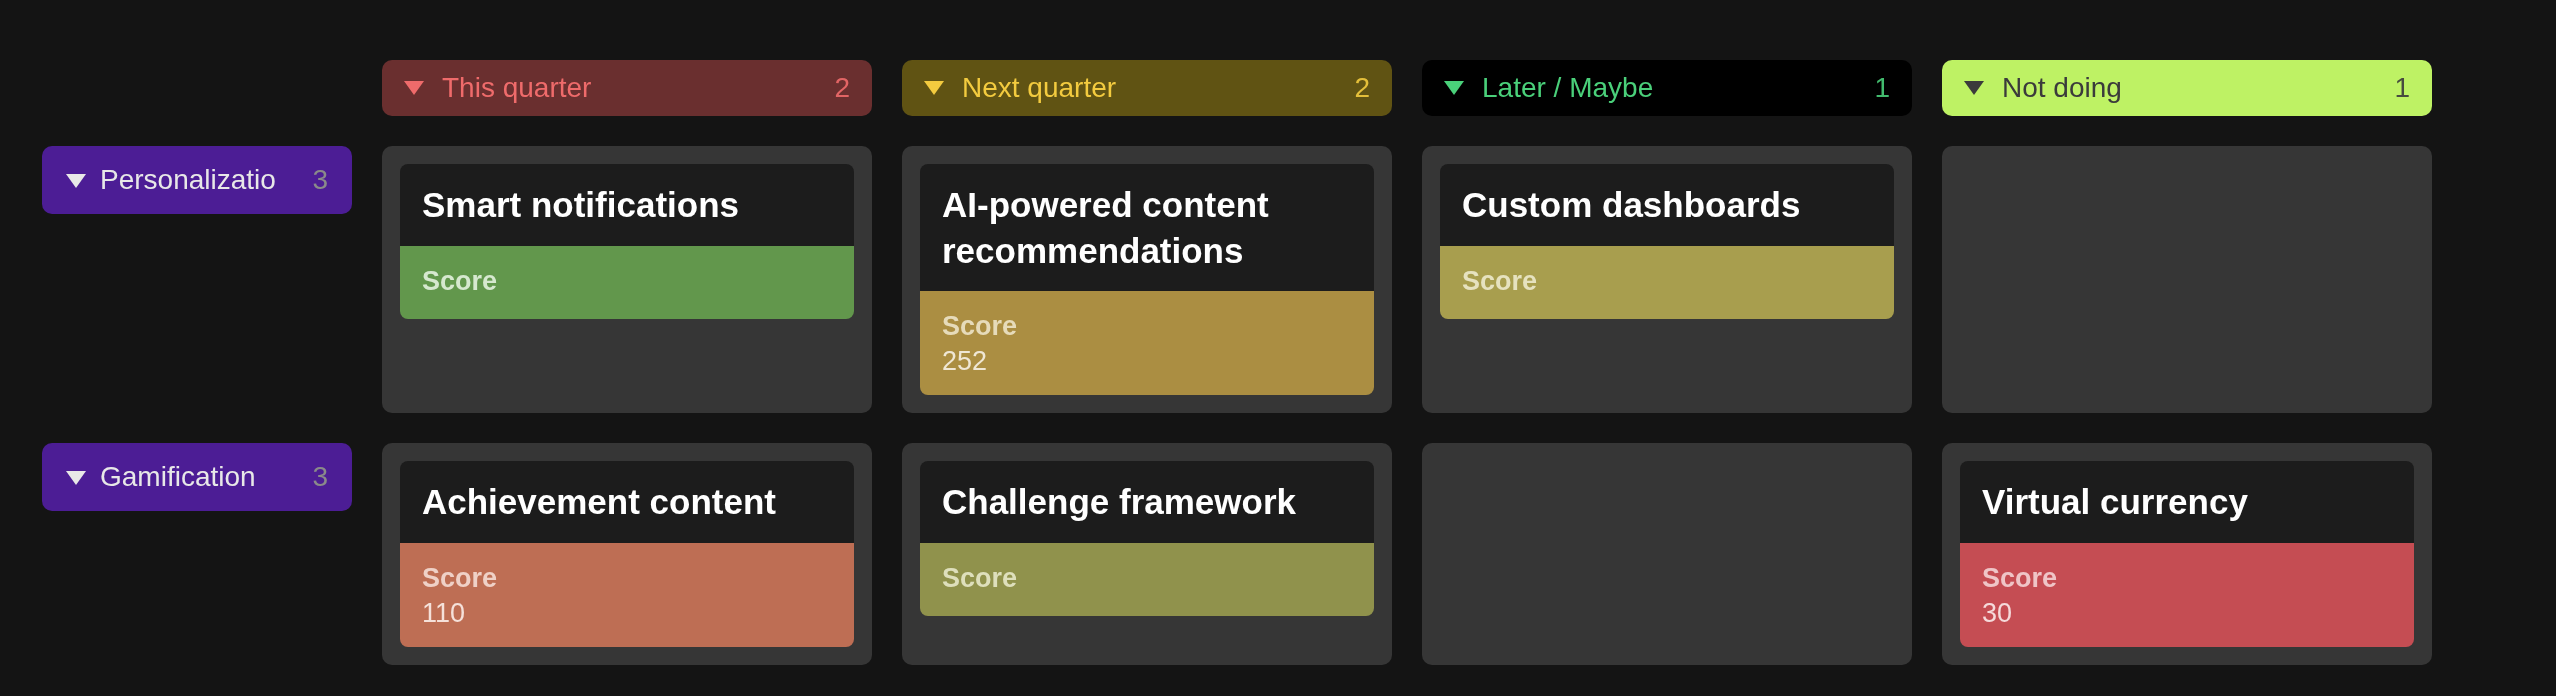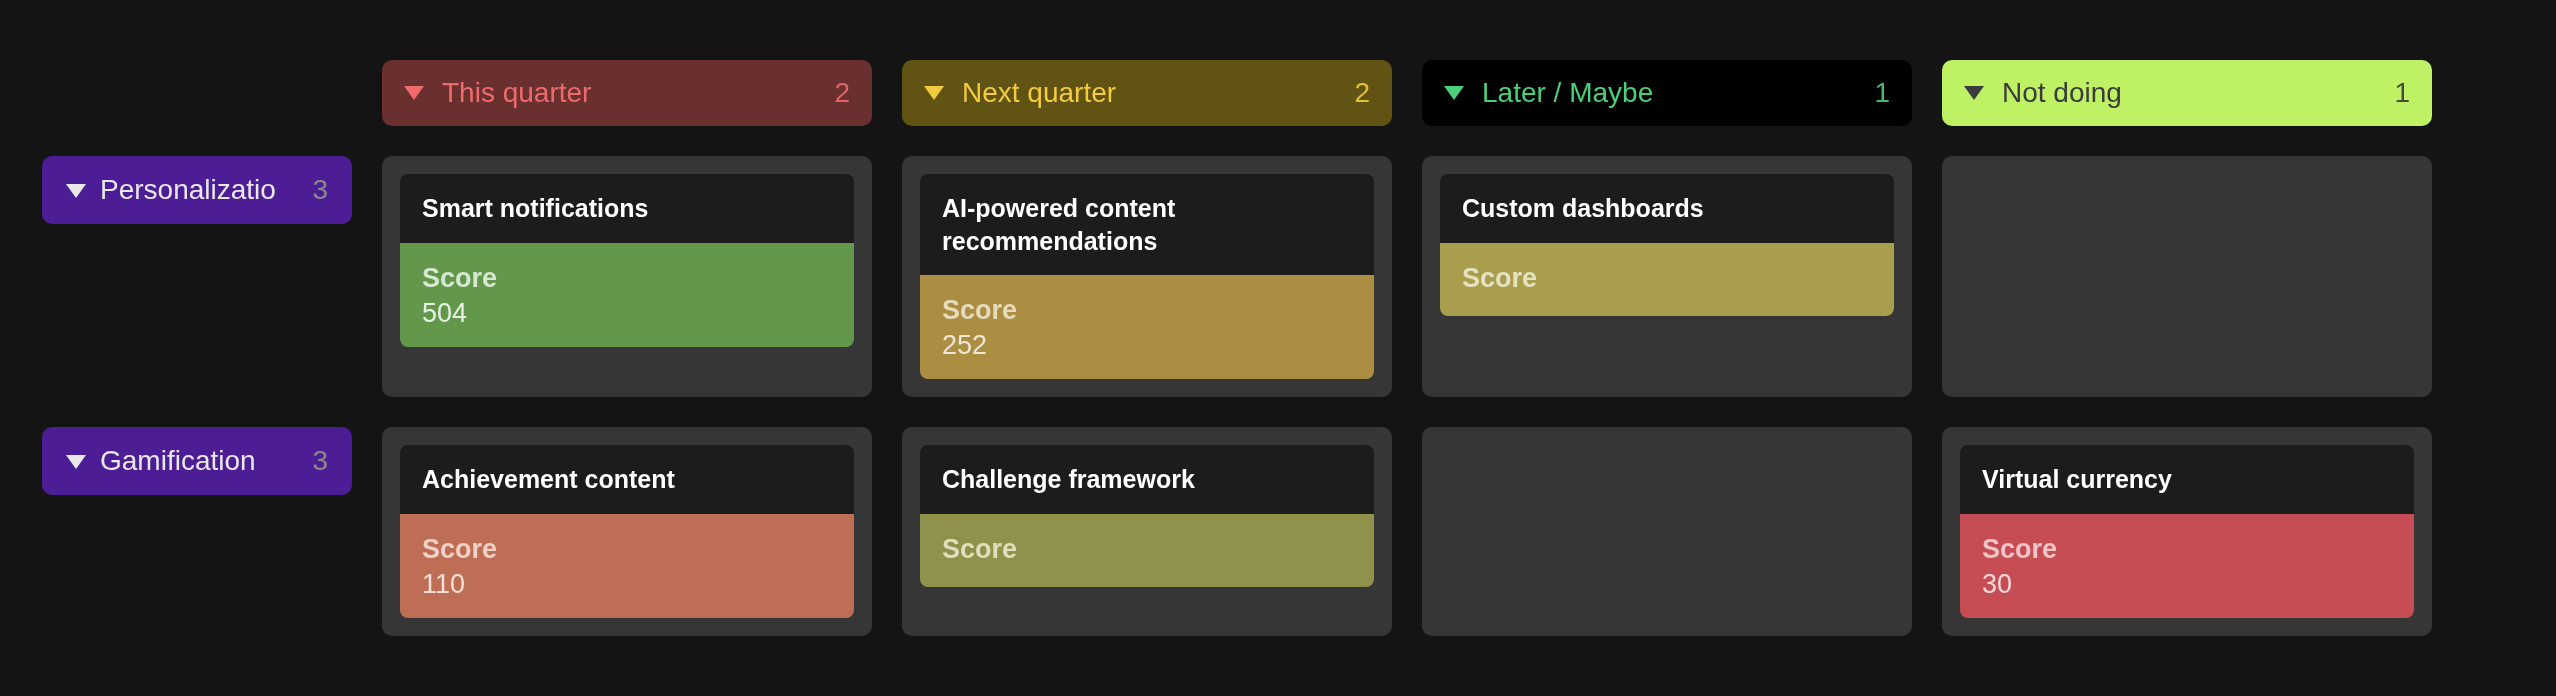--- a/index.html
+++ b/index.html
@@ -18,21 +18,21 @@
     padding: 60px 42px;
   }
   .corner-spacer { }
   .col-header {
     display: flex;
     align-items: center;
     border-radius: 10px;
     padding: 16px 22px;
     font-size: 28px;
     font-weight: 400;
-    height: 66px;
+    height: 56px;
     cursor: pointer;
   }
   .col-header .tri {
     width: 0; height: 0;
     border-left: 10px solid transparent;
     border-right: 10px solid transparent;
     border-top: 14px solid currentColor;
     margin-right: 18px;
     flex-shrink: 0;
   }
@@ -78,21 +78,21 @@
   }
   .cell.empty { }
   .card {
     border-radius: 8px;
     overflow: hidden;
     cursor: pointer;
   }
   .card-header {
     background: #1c1c1c;
     color: #ffffff;
-    font-size: 25px;
+    font-size: 35px;
     font-weight: 700;
     padding: 18px 22px;
     line-height: 1.3;
   }
   .card-body {
     padding: 20px 22px 18px;
     font-size: 27px;
   }
   .card-body .score-label {
     font-weight: 700;
@@ -142,21 +142,20 @@
     <div class="row-header">
       <span class="tri"></span>
       <span class="label">Personalizatio</span>
       <span class="count">3</span>
     </div>
     <div class="cell">
       <div class="card">
         <div class="card-header">Smart notifications</div>
         <div class="card-body score-green">
           <div class="score-label">Score</div>
-          <div class="score-value">504</div>
         </div>
       </div>
     </div>
     <div class="cell">
       <div class="card">
         <div class="card-header">AI-powered content recommendations</div>
         <div class="card-body score-olive">
           <div class="score-label">Score</div>
           <div class="score-value">252</div>
         </div>

